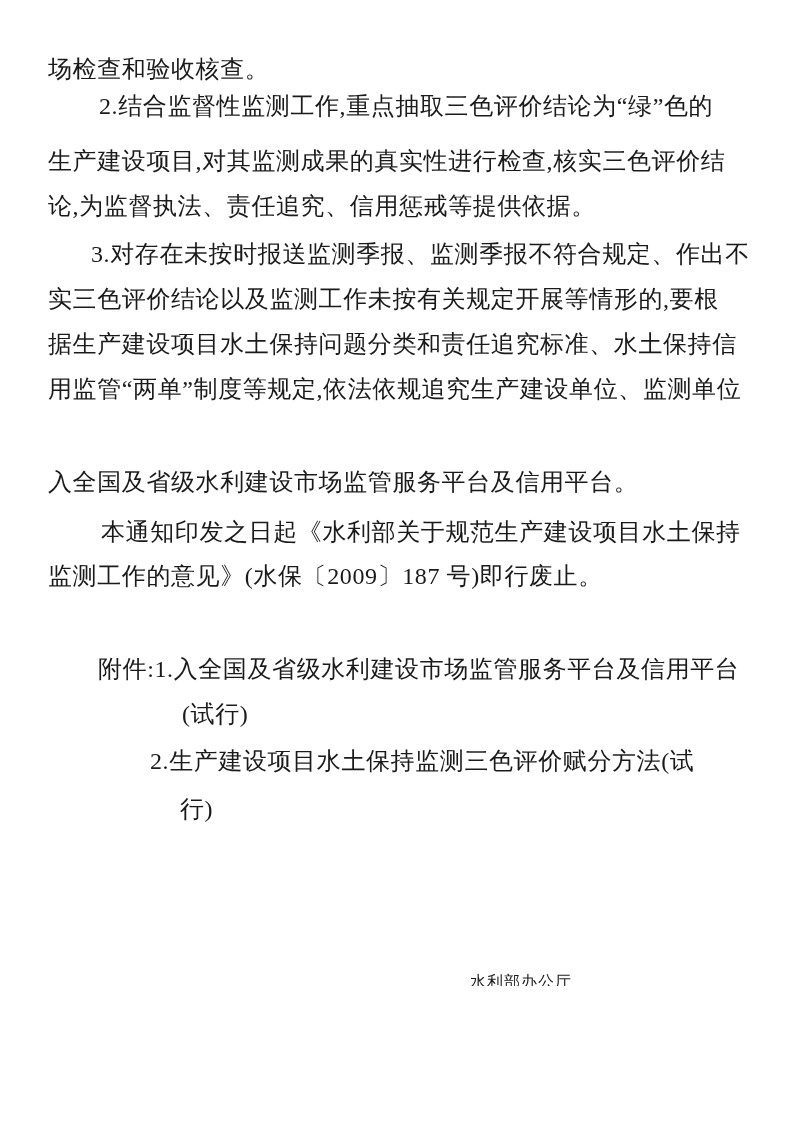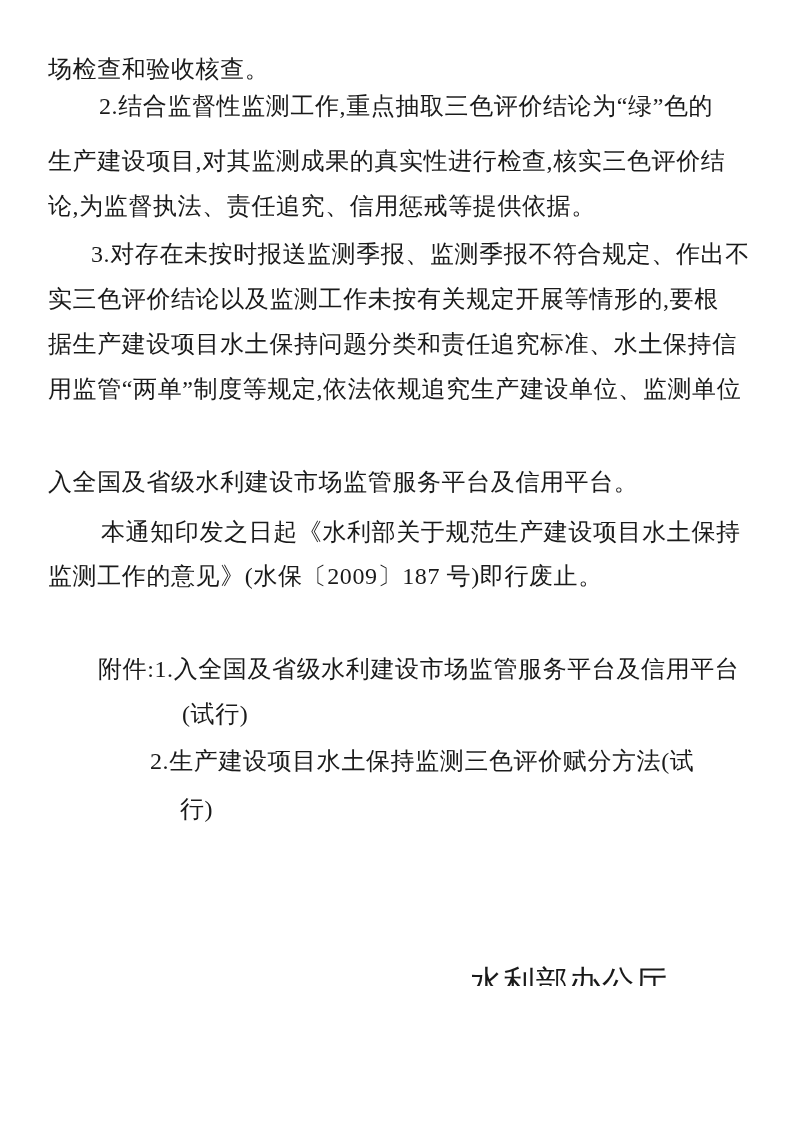--- a/index.html
+++ b/index.html
@@ -20,21 +20,21 @@
   .ln {
     position: absolute;
     white-space: nowrap;
     font-size: 24px;
     line-height: 28px;
     letter-spacing: 0.6px;
     font-weight: 500;
     color: #1a1a1a;
   }
   .sig {
-    font-size: 32px;
+    font-size: 16px;
     letter-spacing: 1px;
   }
   .footer {
     position: absolute;
     top: 1067px;
     left: 57px;
     display: flex;
     align-items: center;
     gap: 14px;
     font-size: 22px;

